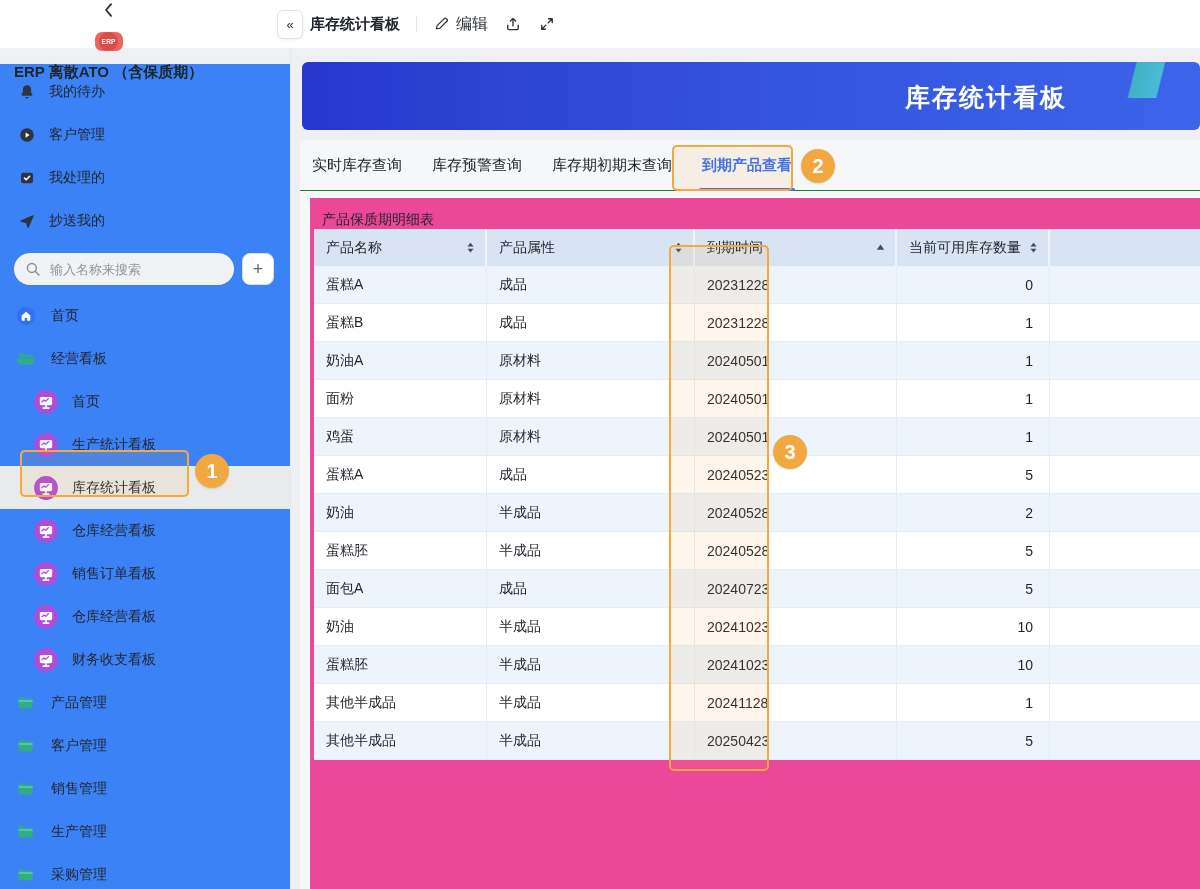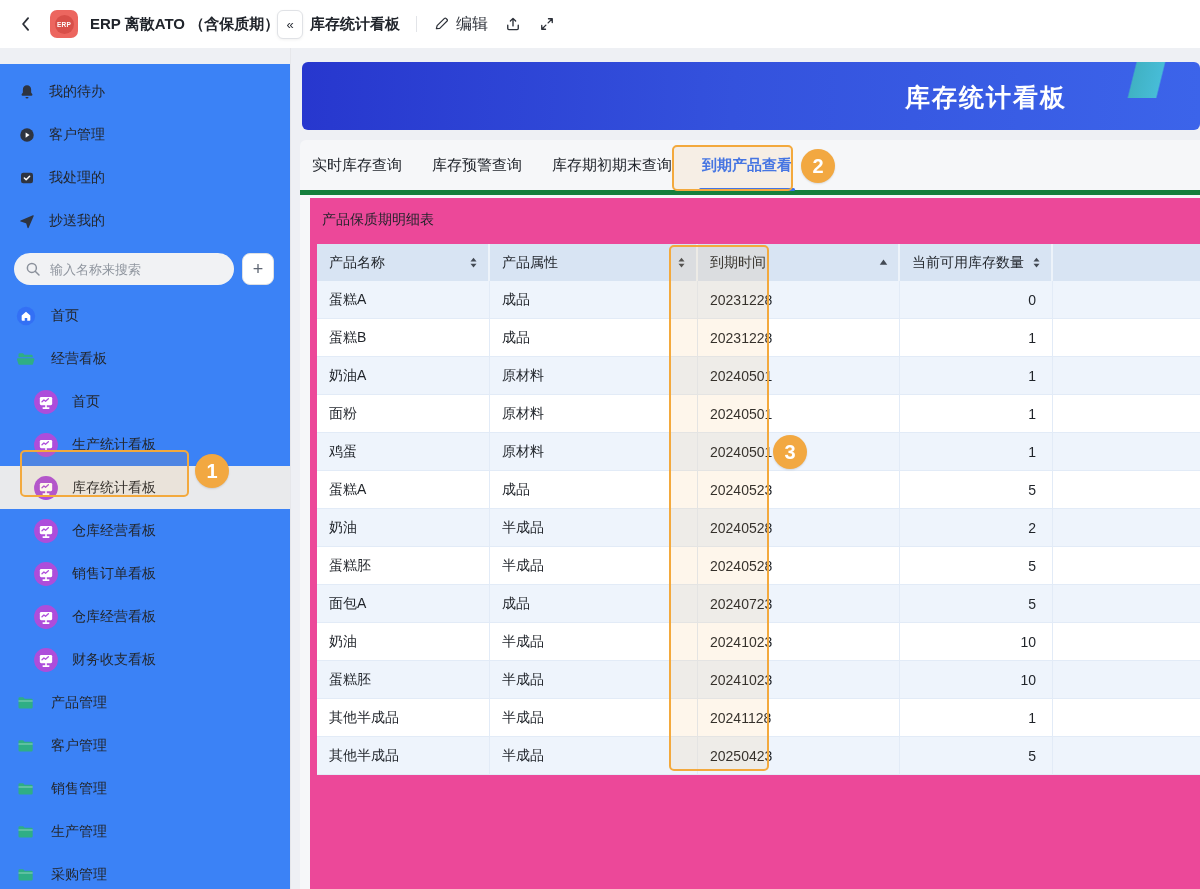--- a/index.html
+++ b/index.html
@@ -1,20 +1,20 @@
 <!DOCTYPE html>
 <html><head>
 <meta charset="utf-8">
 <style>
   html,body{margin:0;padding:0;width:1200px;height:889px;overflow:hidden;
     font-family:"Liberation Sans","DejaVu Sans",sans-serif;background:#eef0f4;color:#1f2329;}
   #app{position:relative;width:1200px;height:889px;overflow:hidden;background:#eef0f4;}
   
   .topbar{position:absolute;left:0;top:0;right:0;height:48px;background:#fff;z-index:20;}
-  .topbar-left{position:absolute;left:14px;top:0;height:48px;display:flex;align-items:center;gap:12px;}
+  .topbar-left{position:absolute;left:14px;top:0;height:48px;display:flex;align-items:center;gap:12px;flex-direction:column;}
   .back-btn{width:24px;height:24px;display:flex;align-items:center;justify-content:center;cursor:pointer;}
   .app-icon{width:28px;height:28px;border-radius:7px;background:#ec665f;display:flex;align-items:center;justify-content:center;}
   .app-icon-inner{width:19px;height:19px;border-radius:50%;background:#d84f49;color:#fff;font-size:6.5px;font-weight:700;
     display:flex;align-items:center;justify-content:center;letter-spacing:.2px;}
   .app-title{font-size:15px;font-weight:700;color:#20242b;}
   .vline{position:absolute;left:290px;top:0;bottom:0;width:1px;background:#e6e7ea;z-index:5;}
   .collapse-btn{position:absolute;left:277px;top:10px;width:24px;height:27px;background:#fff;border:1px solid #e0e2e6;
     border-radius:6px;box-shadow:0 1px 3px rgba(0,0,0,.06);display:flex;align-items:center;justify-content:center;
     font-size:13px;color:#2c3038;z-index:25;cursor:pointer;}
   .topbar-center{position:absolute;left:310px;top:0;height:48px;display:flex;align-items:center;gap:16px;}
@@ -43,27 +43,27 @@
   .side-item.selected{background:#e9eaec;}
   
   .content{position:absolute;left:291px;top:48px;right:0;bottom:0;background:#eef0f4;}
   .banner{position:absolute;left:11px;top:14px;right:0;height:68px;border-radius:6px;overflow:hidden;
     background:linear-gradient(93deg,#2737ce 0%,#3452dd 48%,#3c64ea 100%);}
   .banner-deco{position:absolute;right:0;top:0;width:150px;height:36px;
     background:linear-gradient(104deg,transparent 54%,#41c0bd 55%,#49ccd4 72%,rgba(73,204,212,0) 73%);opacity:.85;}
   .banner-title{position:absolute;left:603px;top:19px;font-size:25px;font-weight:700;color:#fff;letter-spacing:2px;}
   .panel{position:absolute;left:9px;top:92px;right:0;bottom:0;background:#f6f7f9;border-top-left-radius:6px;}
   .tabs-row{position:absolute;left:0;top:0;right:0;height:50px;display:flex;align-items:flex-end;gap:30px;
-    padding-left:12px;border-bottom:5px solid #15803d;}
+    padding-left:12px;border-bottom:1px solid #15803d;}
   .tab{position:relative;font-size:15px;color:#20242b;cursor:pointer;height:50px;display:flex;align-items:center;}
   .tab.active{color:#3370f5;font-weight:700;}
   .tab.active::after{content:"";position:absolute;left:-3px;right:-3px;bottom:-1px;height:3px;background:#3370f5;border-radius:2px;}
   .table-card{position:absolute;left:10px;top:58px;right:0;bottom:0;background:#ec4899;}
   .table-title{margin:13px 0 0 12px;font-size:14px;font-weight:500;color:#1f2329;}
-  .ttable{margin-top:15px;border-left:7px solid #ec4899;}
+  .ttable{border-left:4px solid #ec4899;}
   .thead{display:flex;height:37px;background:#d8e4f3;}
   .th{box-sizing:border-box;display:flex;align-items:center;justify-content:space-between;
     padding:0 10px 0 12px;border-right:2px solid #edf3fa;font-size:14px;font-weight:500;color:#1f2329;cursor:pointer;}
   .th:last-child{border-right:none;}
   .c0{width:173px;flex:0 0 auto;}
   .c1{width:208px;flex:0 0 auto;}
   .c2{width:202px;flex:0 0 auto;}
   .c3{width:153px;flex:0 0 auto;}
   .c4{flex:1 1 auto;}
   .sort svg{display:block;width:9px;height:13px;}

